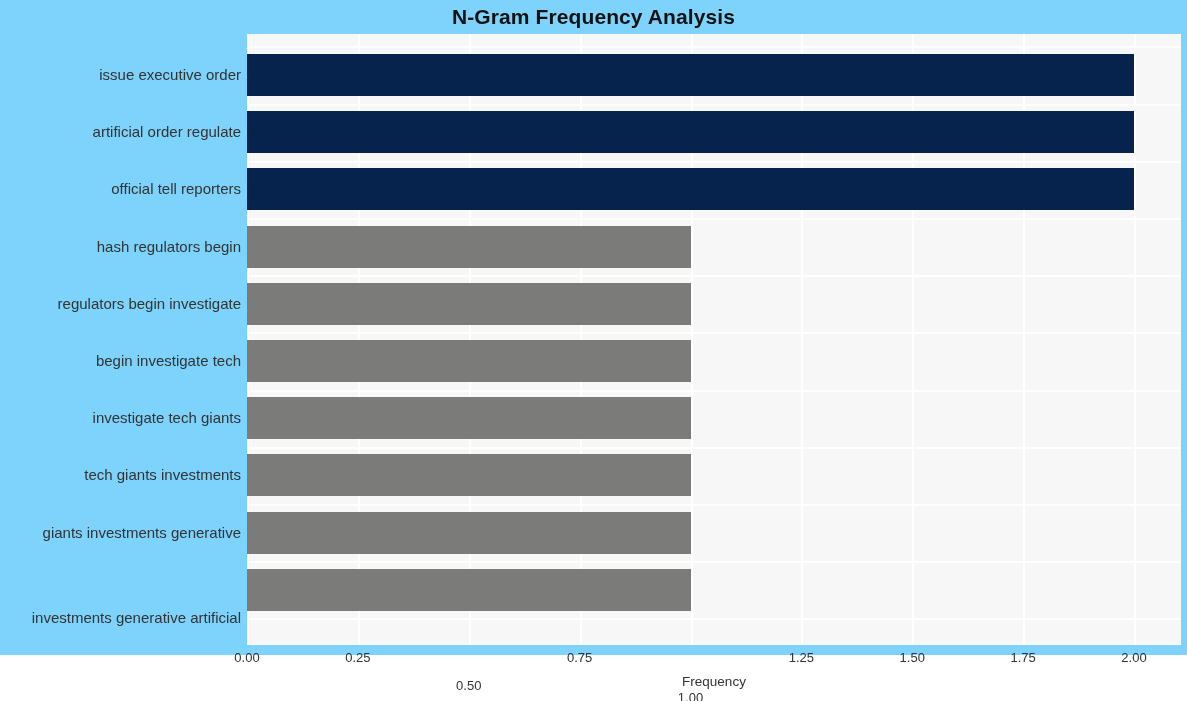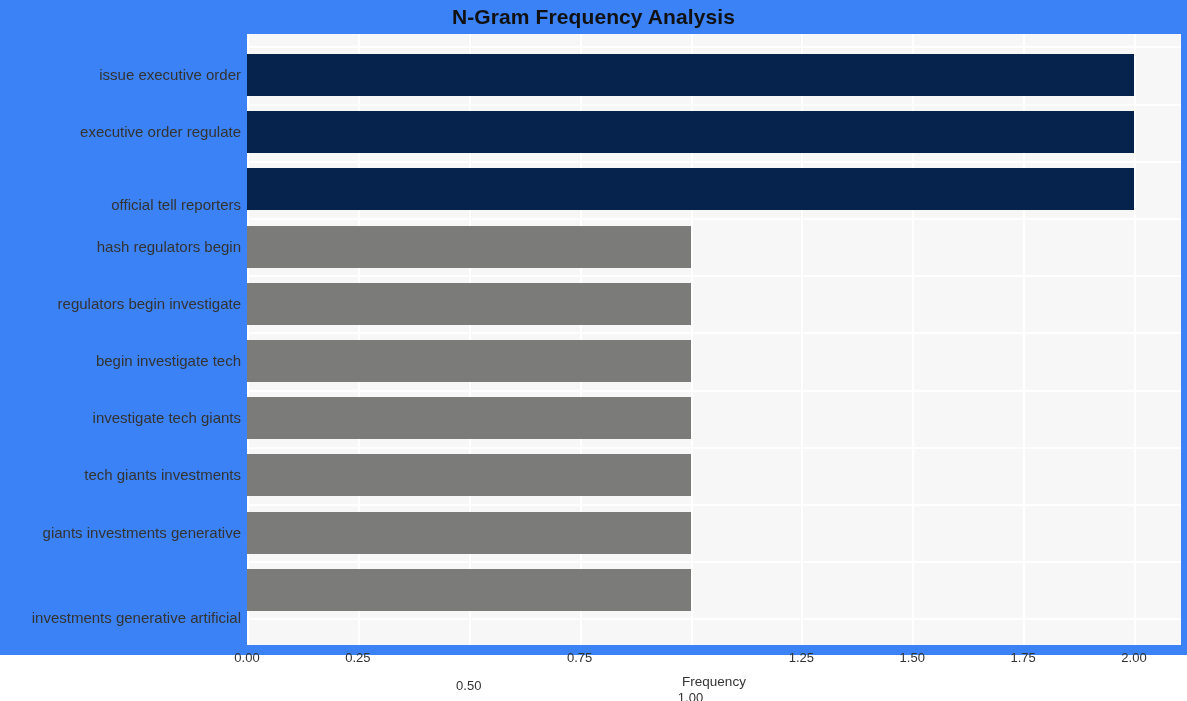--- a/index.html
+++ b/index.html
@@ -10,21 +10,21 @@
   body {
     width: 1187px;
     height: 701px;
     font-family: "Liberation Sans", sans-serif;
     overflow: hidden;
   }
   .figure {
     position: relative;
     width: 1187px;
     height: 655px;
-    background: #3b82f6;
+    background: #7dd3fc;
   }
   .chart-title {
     position: absolute;
     left: 0;
     top: 5px;
     width: 1187px;
     text-align: center;
     font-size: 21px;
     font-weight: bold;
     color: #111111;
@@ -142,22 +142,22 @@
         <div class="bar" title="begin investigate tech: 1" style="top: 306px; width: 443.5px; background: rgb(123, 123, 121);"></div>
         <div class="bar" title="investigate tech giants: 1" style="top: 363.2px; width: 443.5px; background: rgb(123, 123, 121);"></div>
         <div class="bar" title="tech giants investments: 1" style="top: 420.4px; width: 443.5px; background: rgb(123, 123, 121);"></div>
         <div class="bar" title="giants investments generative: 1" style="top: 477.6px; width: 443.5px; background: rgb(123, 123, 121);"></div>
         <div class="bar" title="investments generative artificial: 1" style="top: 534.8px; width: 443.5px; background: rgb(123, 123, 121);"></div>
       </div>
   </div>
 
   <div class="ylabels" id="ylabels">
       <div class="ylabel" style="top: 33px;">issue executive order</div>
-      <div class="ylabel" style="top: 90.2px;">executive order regulate</div>
-      <div class="ylabel" style="top: 147.4px; margin-top: 16px;">official tell reporters</div>
+      <div class="ylabel" style="top: 90.2px;">artificial order regulate</div>
+      <div class="ylabel" style="top: 147.4px;">official tell reporters</div>
       <div class="ylabel" style="top: 204.6px;">hash regulators begin</div>
       <div class="ylabel" style="top: 261.8px;">regulators begin investigate</div>
       <div class="ylabel" style="top: 319px;">begin investigate tech</div>
       <div class="ylabel" style="top: 376.2px;">investigate tech giants</div>
       <div class="ylabel" style="top: 433.4px;">tech giants investments</div>
       <div class="ylabel" style="top: 490.6px;">giants investments generative</div>
       <div class="ylabel" style="top: 547.8px; margin-top: 28px;">investments generative artificial</div>
     </div>
 
   <div class="xticks" id="xticks">

